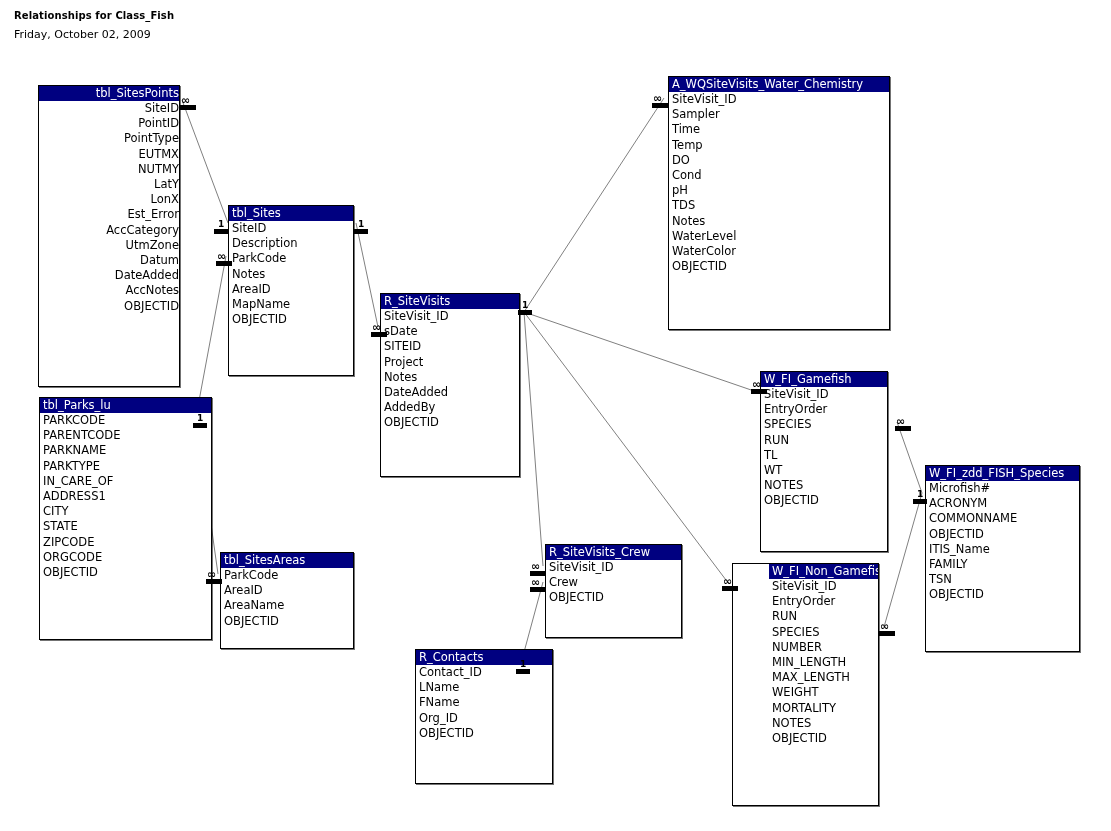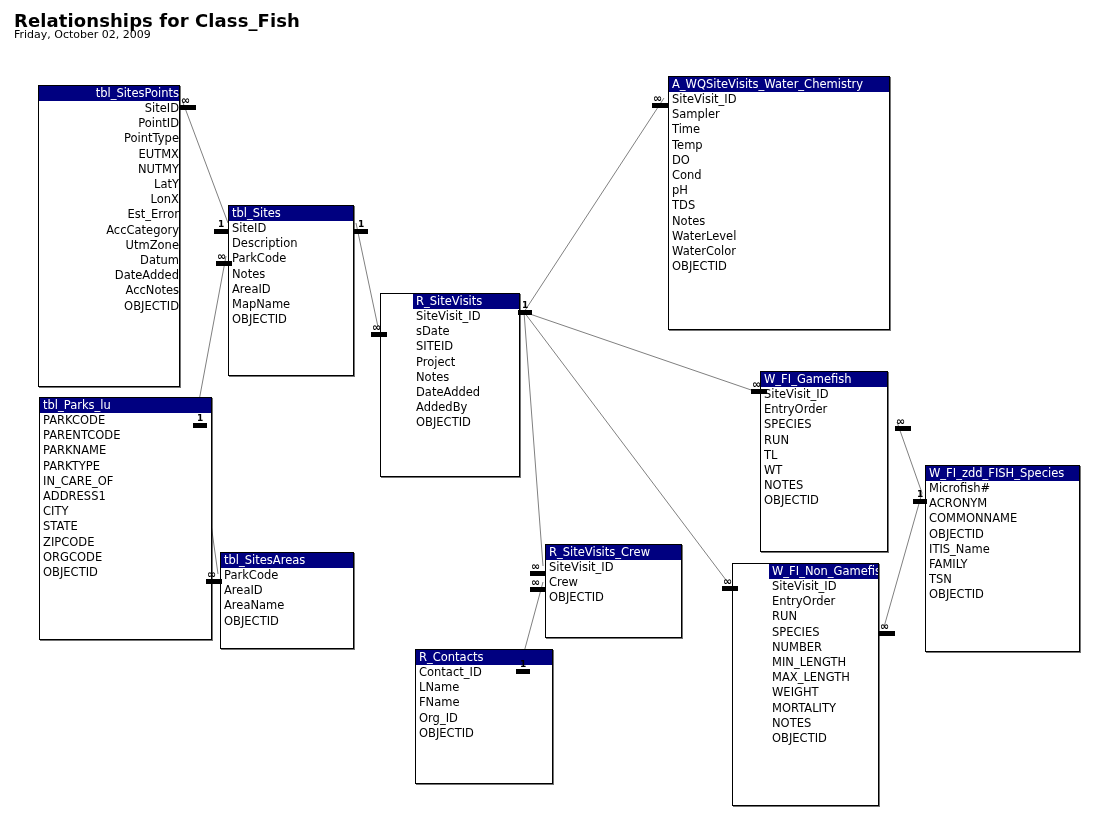--- a/index.html
+++ b/index.html
@@ -10,21 +10,21 @@
   body {
     width: 1111px; height: 831px;
     position: relative;
     font-family: "DejaVu Sans", "Liberation Sans", sans-serif;
     overflow: hidden;
   }
 
   #report-title {
     position: absolute;
     left: 14px; top: 10px;
-    font-size: 18px;
+    font-size: 10px;
     font-weight: bold;
     color: #000000;
     letter-spacing: 0.1px;
     white-space: nowrap;
   }
   #report-date {
     position: absolute;
     left: 14px; top: 28px;
     font-size: 11px;
     font-weight: normal;
@@ -167,21 +167,21 @@
     </div>
     <div class="tbl" style="left: 220px; top: 552px; width: 134px; height: 97px;">
       <div class="hdr">tbl_SitesAreas</div>
       <div class="fields">
         <div class="fld">ParkCode</div>
         <div class="fld">AreaID</div>
         <div class="fld">AreaName</div>
         <div class="fld">OBJECTID</div>
       </div>
     </div>
-    <div class="tbl" style="left: 380px; top: 293px; width: 140px; height: 184px; padding-left: 32px;">
+    <div class="tbl" style="left: 380px; top: 293px; width: 140px; height: 184px;">
       <div class="hdr">R_SiteVisits</div>
       <div class="fields">
         <div class="fld">SiteVisit_ID</div>
         <div class="fld">sDate</div>
         <div class="fld">SITEID</div>
         <div class="fld">Project</div>
         <div class="fld">Notes</div>
         <div class="fld">DateAdded</div>
         <div class="fld">AddedBy</div>
         <div class="fld">OBJECTID</div>

